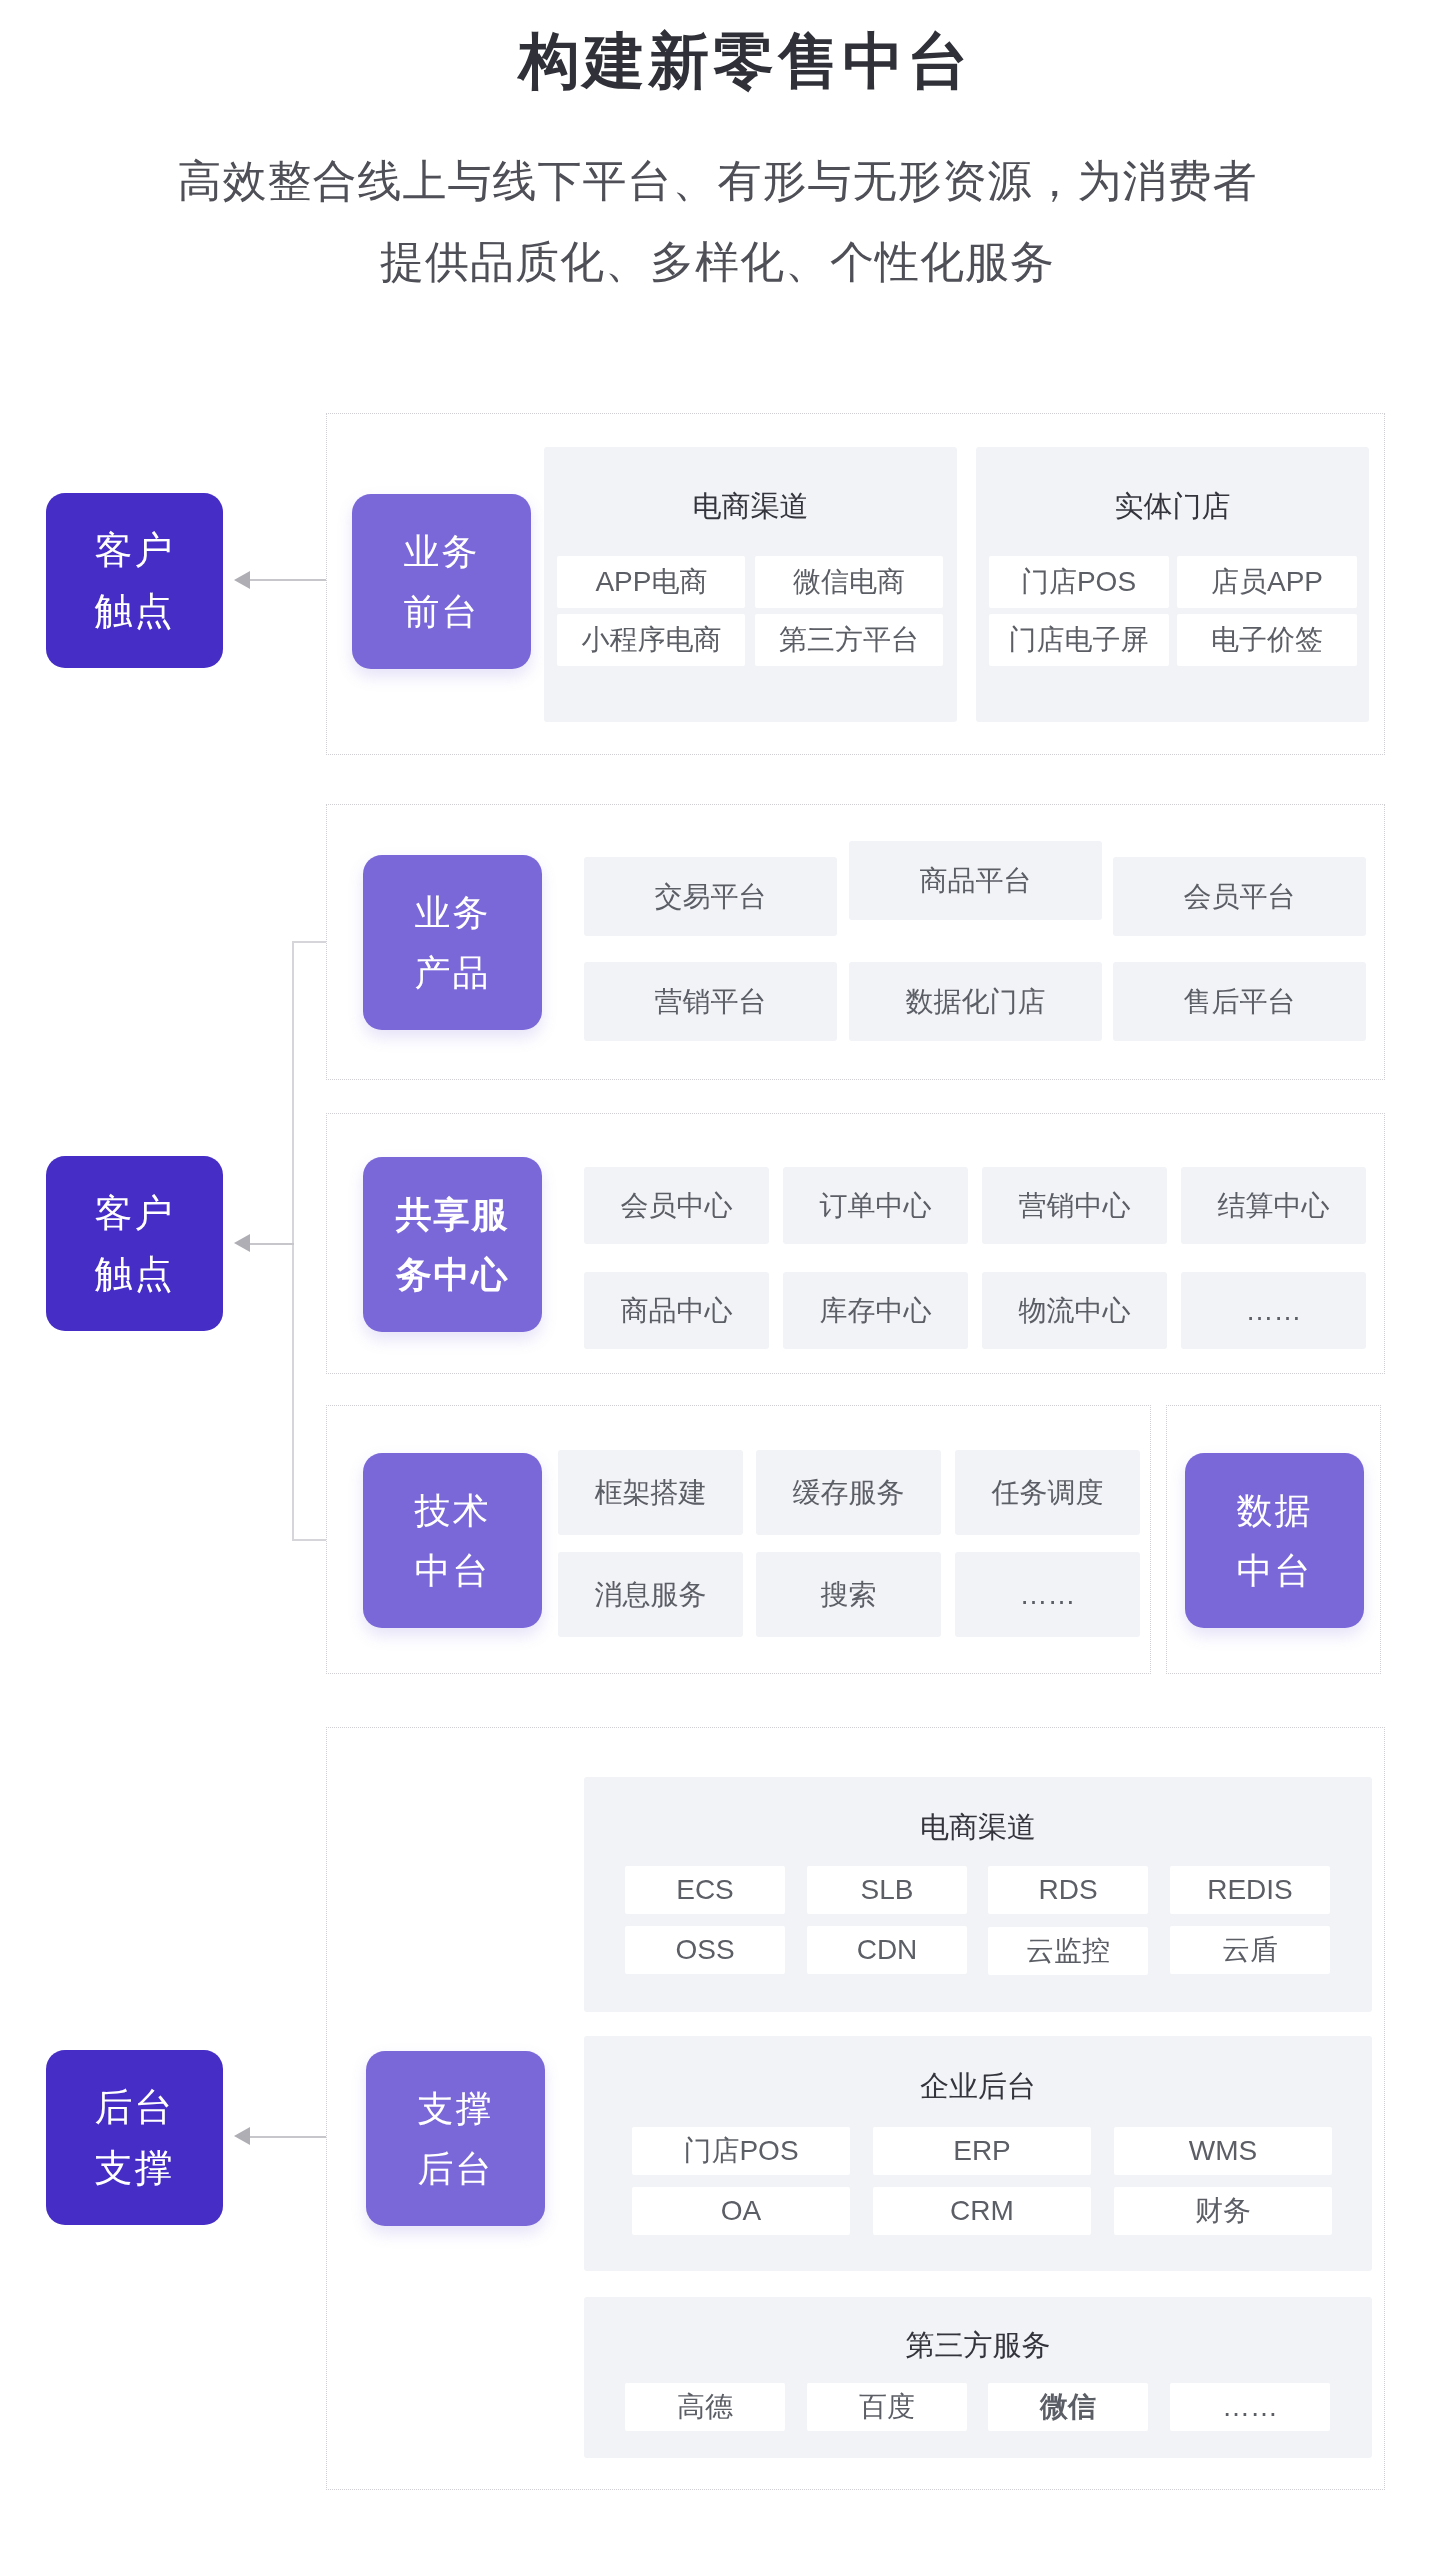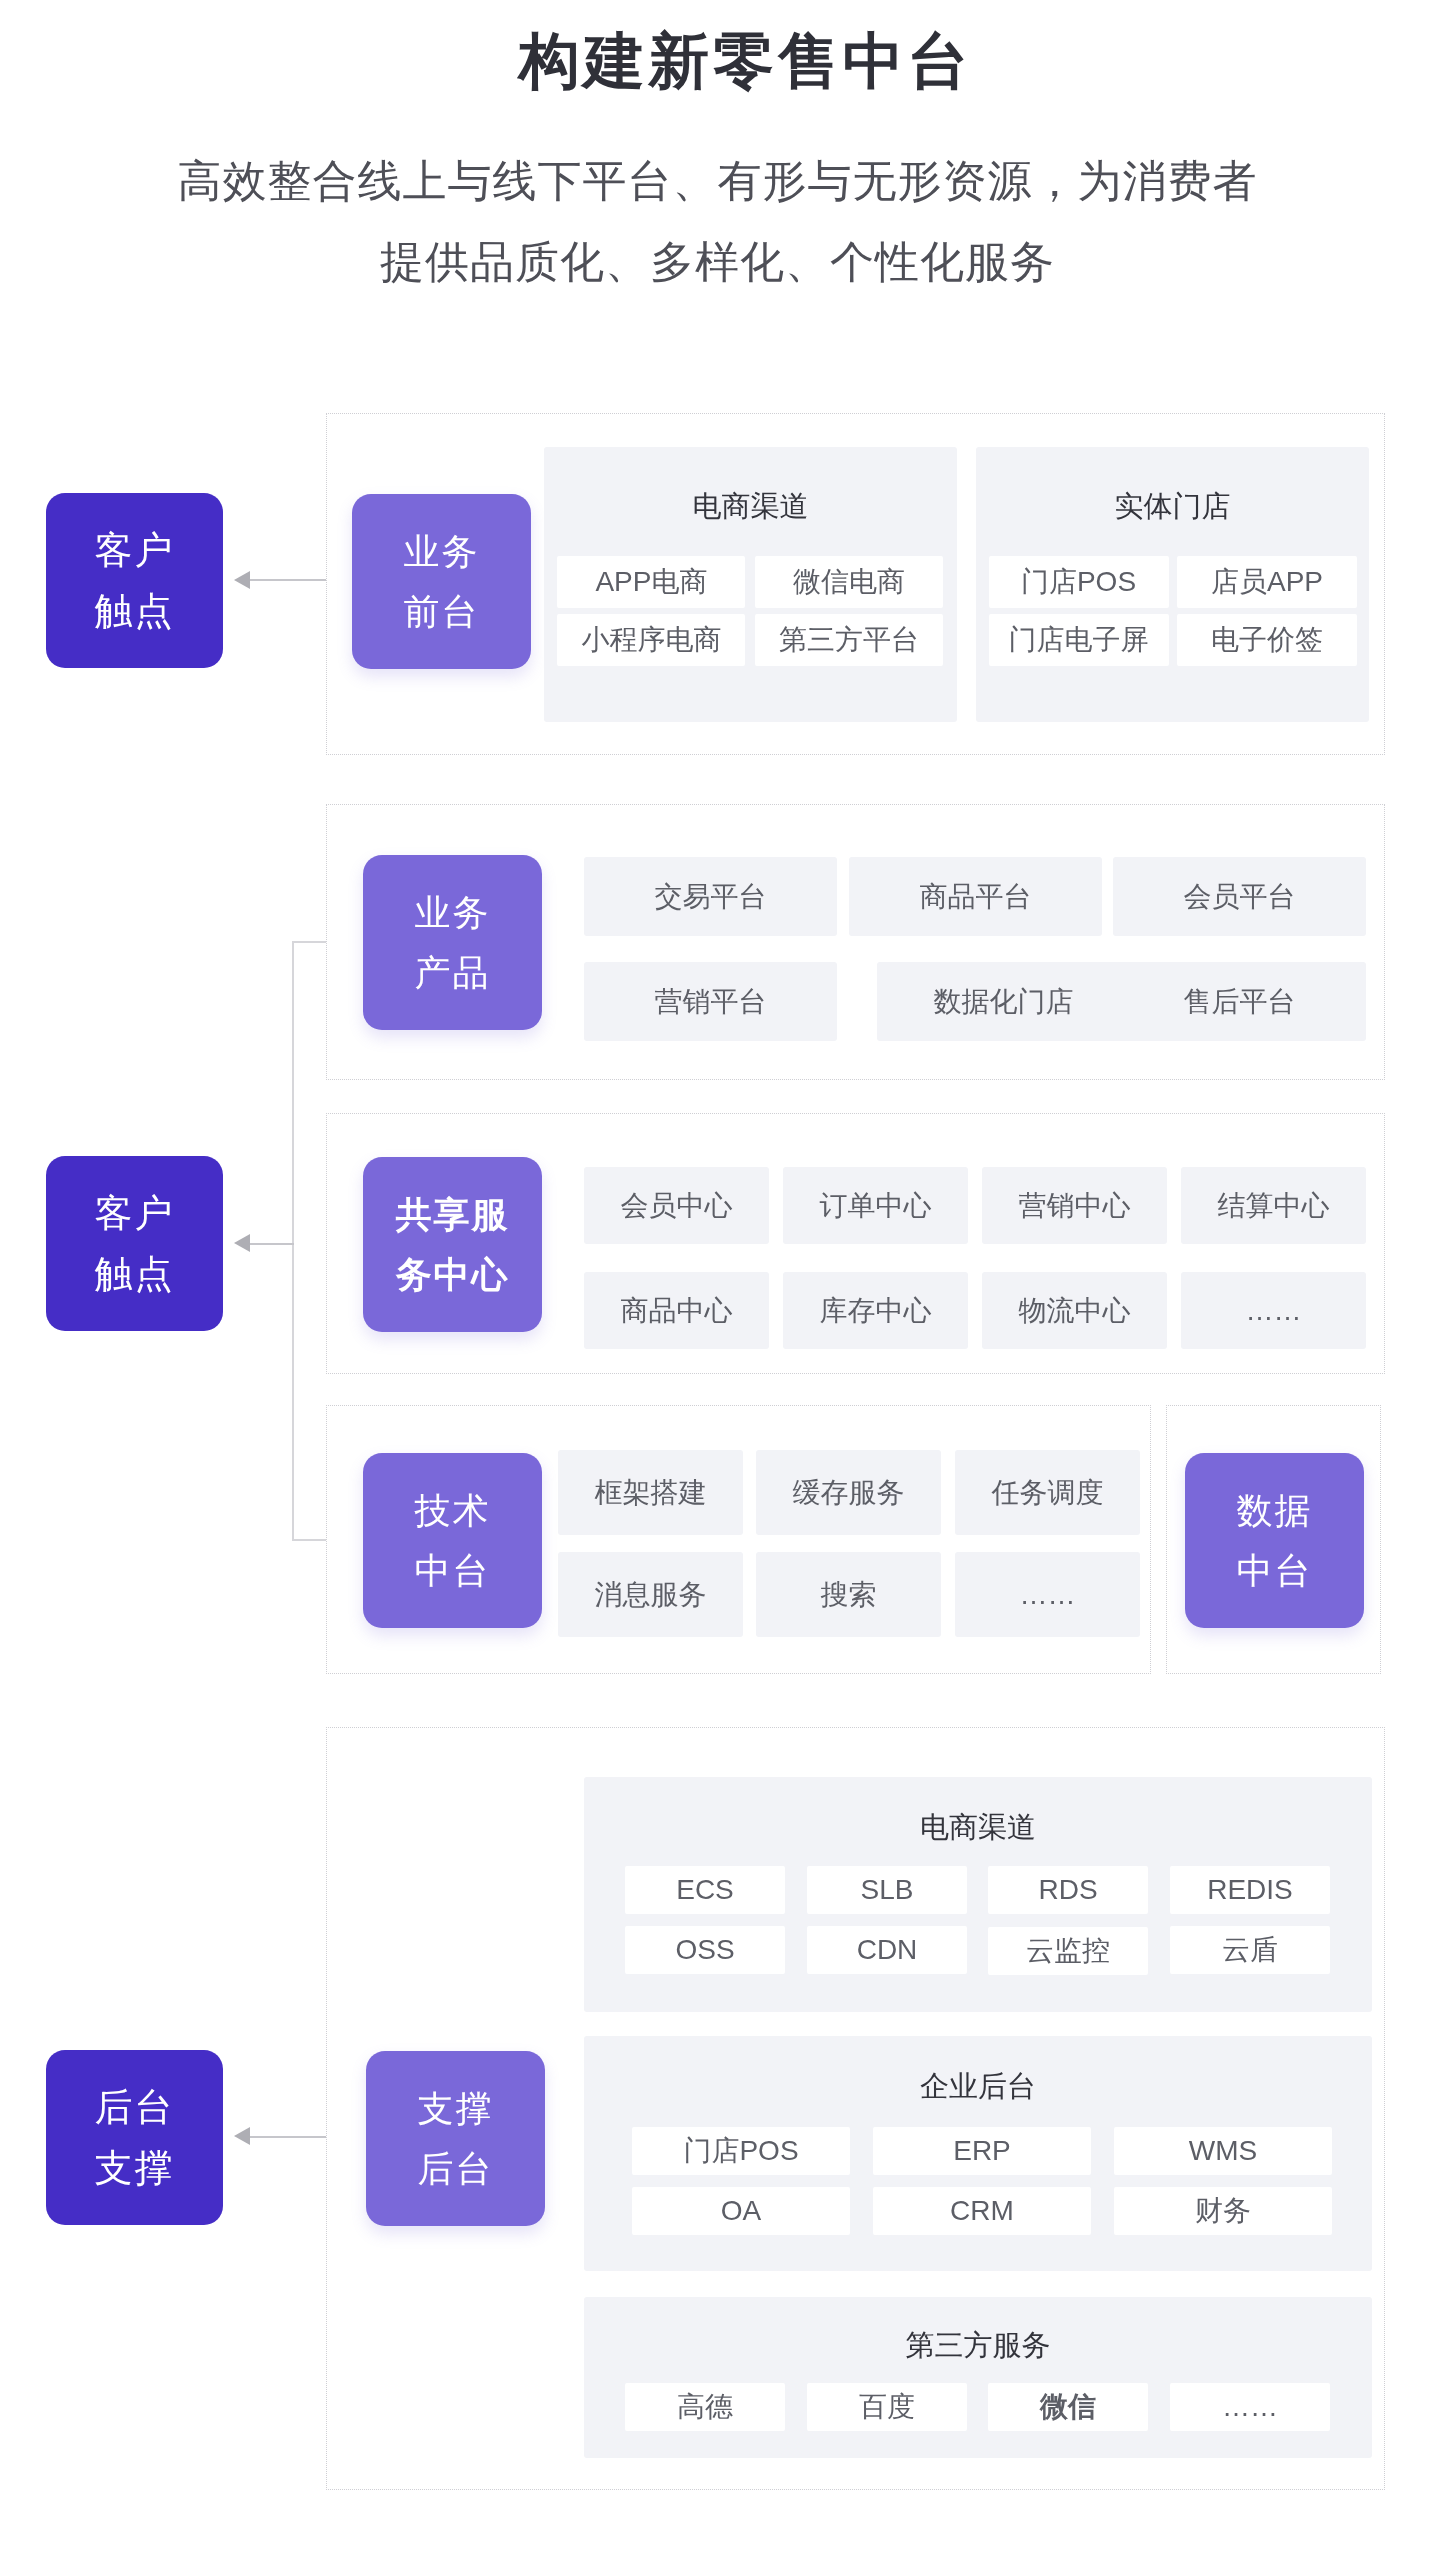--- a/index.html
+++ b/index.html
@@ -89,24 +89,24 @@
       <div class="white-chip" style="left:201px;top:167px;width:180px;height:52px;">电子价签</div>
     </div>
   </div>
 
   <div class="dashed-box" style="left:326px;top:804px;width:1059px;height:276px;">
     <div class="label-box" style="left:36px;top:50px;">
       <div>业务</div>
       <div>产品</div>
     </div>
     <div class="gray-chip" style="left:257px;top:52px;width:253px;height:79px;">交易平台</div>
-    <div class="gray-chip" style="left:522px;top:52px;width:253px;height:79px;font-family:Liberation Mono, monospace;">商品平台</div>
+    <div class="gray-chip" style="left:522px;top:36px;width:253px;height:79px;font-family:Liberation Mono, monospace;">商品平台</div>
     <div class="gray-chip" style="left:786px;top:52px;width:253px;height:79px;">会员平台</div>
     <div class="gray-chip" style="left:257px;top:157px;width:253px;height:79px;">营销平台</div>
-    <div class="gray-chip" style="left:550px;top:157px;width:253px;height:79px;">数据化门店</div>
+    <div class="gray-chip" style="left:522px;top:157px;width:253px;height:79px;">数据化门店</div>
     <div class="gray-chip" style="left:786px;top:157px;width:253px;height:79px;">售后平台</div>
   </div>
 
   <div class="dashed-box" style="left:326px;top:1113px;width:1059px;height:261px;">
     <div class="label-box" style="left:36px;top:43px;font-weight:bold;">
       <div>共享服</div>
       <div>务中心</div>
     </div>
     <div class="gray-chip" style="left:257px;top:53px;width:185px;height:77px;">会员中心</div>
     <div class="gray-chip" style="left:456px;top:53px;width:185px;height:77px;">订单中心</div>

